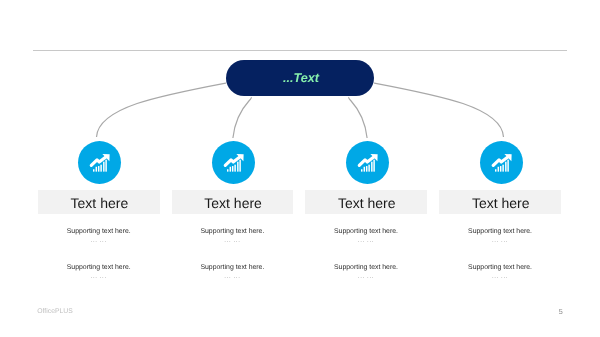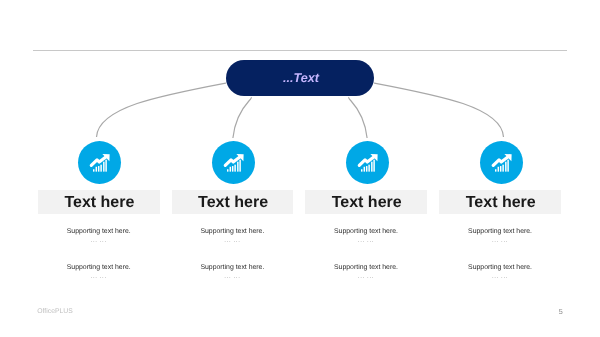--- a/index.html
+++ b/index.html
@@ -6,32 +6,32 @@
   html,body{margin:0;padding:0;}
   body{width:600px;height:337px;background:#ffffff;overflow:hidden;
        font-family:"Liberation Sans",sans-serif;
        -webkit-font-smoothing:antialiased;text-rendering:geometricPrecision;}
   .slide{position:relative;width:600px;height:337px;background:#fff;}
 
   .toprule{position:absolute;left:33px;top:50px;width:534px;height:1px;background:#c8c8c8;}
 
   .pill{position:absolute;left:226px;top:60px;width:148px;height:35.5px;border-radius:18px;
         background:#052160;display:flex;align-items:center;justify-content:center;}
-  .pill .pill-label{color:#c4b5fd;font-weight:bold;font-style:italic;font-size:12.6px;letter-spacing:0;position:relative;left:1px;}
+  .pill .pill-label{color:#86efac;font-weight:bold;font-style:italic;font-size:12.6px;letter-spacing:0;position:relative;left:1px;}
 
   .connectors{position:absolute;left:0;top:0;width:600px;height:337px;}
 
   .circle{position:absolute;top:141.2px;width:43px;height:43px;border-radius:50%;
           background:#00a8e6;display:flex;align-items:center;justify-content:center;}
   .circle svg{width:23.5px;height:23.5px;display:block;margin-left:3px;margin-top:1.8px;}
   .c1{left:77.5px;} .c2{left:211.5px;} .c3{left:345.5px;} .c4{left:479.5px;}
 
   .label{position:absolute;top:190px;height:24px;background:#f2f2f2;
          display:flex;align-items:center;justify-content:center;}
-  .label .label-text{font-size:16px;font-weight:bold;color:#1a1a1a;position:relative;left:0.7px;top:0.8px;}
+  .label .label-text{font-size:14px;font-weight:normal;color:#1a1a1a;position:relative;left:0.7px;top:0.8px;}
   .b1{left:37.8px;width:121.8px;} .b2{left:171.6px;width:121.6px;}
   .b3{left:305.3px;width:121.4px;} .b4{left:439.1px;width:121.9px;}
 
   .note{position:absolute;text-align:center;}
   .n1{top:226.5px;} .n2{top:262.5px;}
   .note .note-main{font-size:6.9px;color:#2b2b2b;line-height:9px;}
   .note .note-sub{font-size:5px;color:#565656;line-height:10px;letter-spacing:.7px;padding-top:1px;}
 
   .footer{position:absolute;left:37.3px;top:308px;font-size:6.8px;color:#bfbfbf;}
   .pagenum{position:absolute;left:558.8px;top:306.6px;font-size:7.2px;color:#8e8e8e;}

